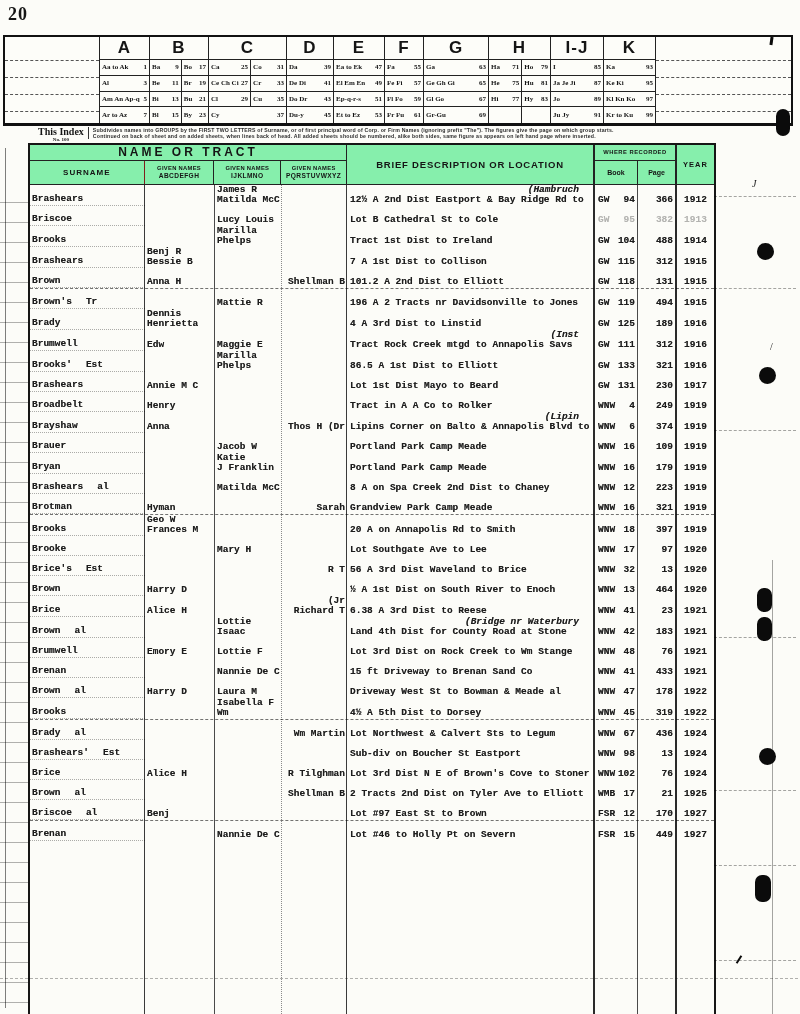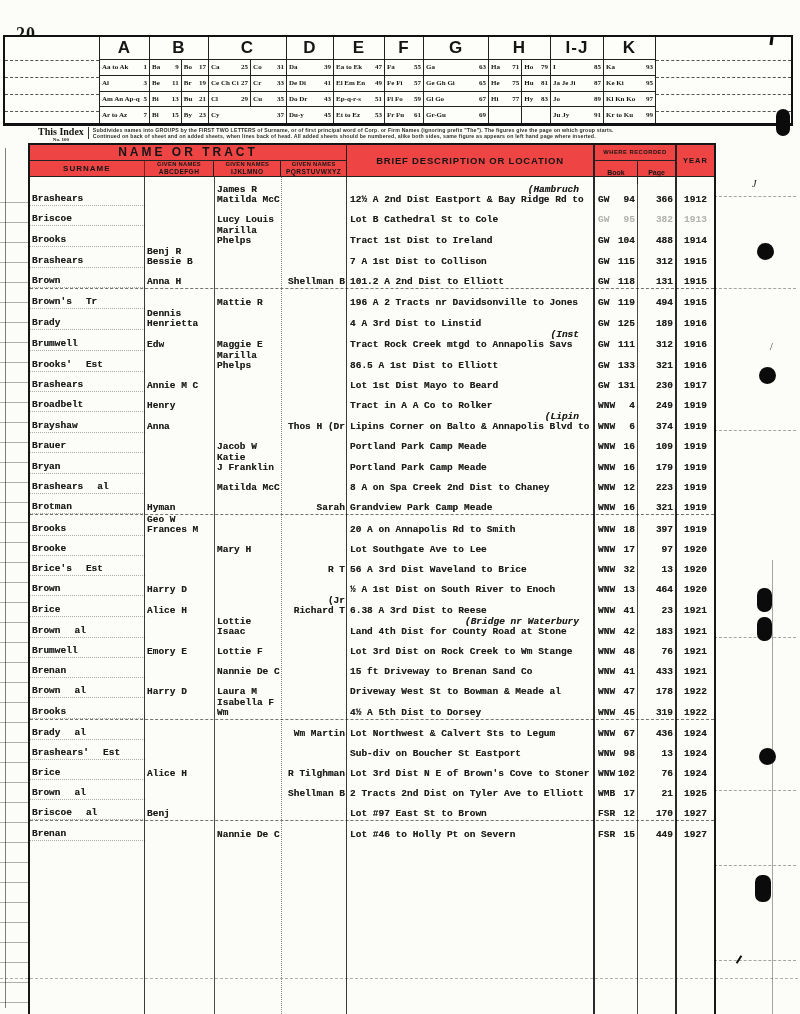--- a/index.html
+++ b/index.html
@@ -1,21 +1,21 @@
 <!DOCTYPE html>
 <html><head>
 <meta charset="utf-8">
 <style>
   html,body{margin:0;padding:0;background:#e8e8e4;}
   .page{position:relative;width:800px;height:1014px;background:#fcfcf8;overflow:hidden;
         font-family:"Liberation Sans",sans-serif;color:#151515;}
   [data-interactable]{cursor:default;}
 
   
-  .pgnum{position:absolute;left:16px;top:4px;font:bold 18px/20px "Liberation Serif",serif;letter-spacing:1px;margin-top:20px;}
+  .pgnum{position:absolute;left:8px;top:4px;font:bold 18px/20px "Liberation Serif",serif;letter-spacing:1px;}
   .ptitle{position:absolute;left:0;top:4px;width:100%;text-align:center;
           font:bold 20px/24px "Liberation Serif",serif;font-variant:small-caps;letter-spacing:.5px;}
 
   
   .ltable{position:absolute;left:3px;top:35px;width:790px;height:91px;box-sizing:border-box;
           border:2px solid #111;border-bottom:3px solid #111;display:flex;background:#fdfdf9;}
   .lside{position:relative;box-sizing:border-box;}
   .lside .sp{height:23px;border-bottom:1px dashed #555;}
   .lside .rl{height:16px;border-bottom:1px dashed #555;}
   .lside .rl:last-child{border-bottom:none;}
@@ -49,22 +49,22 @@
   .gc{box-sizing:border-box;height:100%;}
   .gc1{width:115px;border-right:1px solid #3a3a3a;}
   .gc2{width:70px;border-right:1px solid #4a4a4a;}
   .gc3{width:67px;border-right:1px dotted #8a8a8a;}
   .gc4{width:65px;border-right:1px solid #3a3a3a;}
   .gc5{width:248px;border-right:2px solid #2a2a2a;}
   .gc6{width:43px;border-right:1px solid #4a4a4a;}
   .gc7{width:39px;border-right:2px solid #2a2a2a;}
   .gc8{flex:1;}
 
-  .mhead{position:absolute;left:0;top:0;width:100%;height:32px;box-sizing:border-box;display:flex;
-         background:#ef4444;border-bottom:1px solid #222;}
+  .mhead{position:absolute;left:0;top:0;width:100%;height:40px;box-sizing:border-box;display:flex;
+         background:#86efac;border-bottom:1px solid #222;}
   .mh-cell{box-sizing:border-box;}
   .mh-names{width:317px;border-right:1px solid #222;display:flex;flex-direction:column;}
   .mh-not{height:15px;border-bottom:1px solid #222;text-align:center;
           font:bold 12px/15px "Liberation Sans",sans-serif;letter-spacing:3px;}
   .mh-sub{flex:1;display:flex;}
   .mh-sub > div{box-sizing:border-box;display:flex;flex-direction:column;justify-content:center;
                 text-align:center;}
   .mh-surname{width:115px;border-right:1px solid #7f1d1d;font:bold 8px/9px "Liberation Sans",sans-serif;letter-spacing:1px;}
   .mh-g{border-right:1px solid #222;}
   .mh-g:last-child{border-right:none;}

